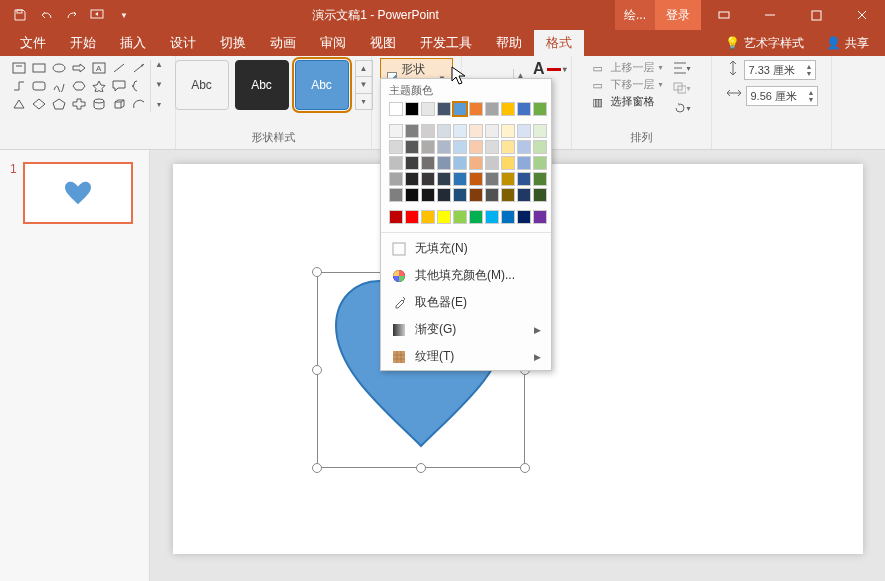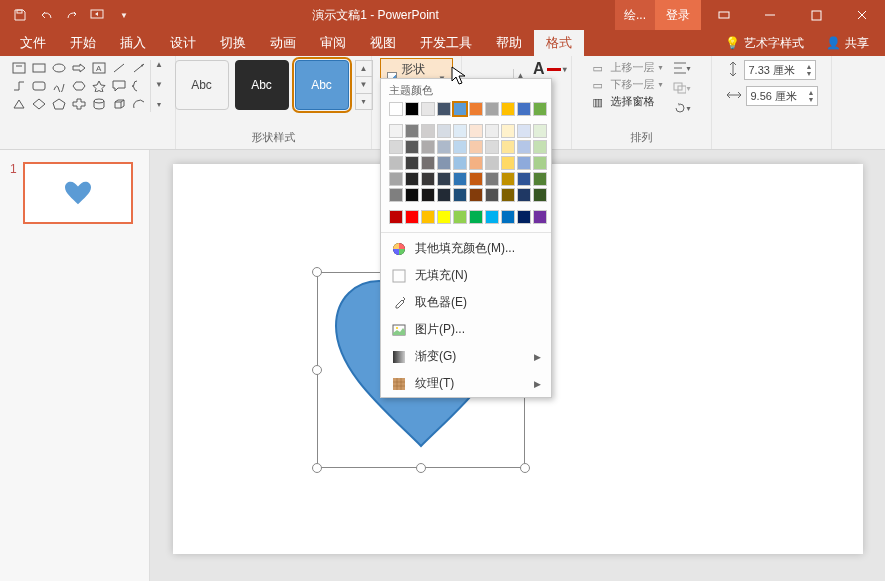--- a/index.html
+++ b/index.html
@@ -61,21 +61,21 @@
 .txtfill .r .bar { width:14px; height:3px; }
 
 .arrange-col { display:flex; flex-direction:column; gap:2px; font-size:11px; color:#888;}
 .arrange-col .r { display:flex; align-items:center; gap:4px; white-space:nowrap;}
 .arrange-icon { width:14px; height:12px; display:inline-block; }
 
 .align-col { display:flex; flex-direction:column; gap:4px; }
 .align-col .r { width:18px; height:16px; display:flex; align-items:center; justify-content:center; }
 
 .size-col { display:flex; flex-direction:column; gap:6px; }
-.size-col .r { display:flex; align-items:center; gap:4px; }
+.size-col .r { display:flex; gap:4px; }
 .size-col .spin { width:72px; height:20px; border:1px solid #bbb; background:#fff; display:flex; align-items:center; justify-content:space-between; padding:0 2px 0 4px; font-size:11px;}
 .size-col .spin .arrows { display:flex; flex-direction:column; line-height:7px; font-size:7px; color:#666;}
 
 
 .workspace { position:absolute; top:150px; left:150px; right:0; bottom:0; background:#e6e6e6; overflow:hidden; }
 .slide-panel { position:absolute; top:150px; left:0; width:150px; bottom:0; background:#f7f7f7; border-right:1px solid #ddd; padding:12px 10px;}
 .thumb-row { display:flex; gap:6px; }
 .thumb-num { font-size:12px; color:#c0504d; }
 .thumb { width:110px; height:62px; background:#fff; border:2px solid #e86f48; display:flex; align-items:center; justify-content:center;}
 .thumb svg { width:28px; height:26px; }
@@ -540,54 +540,44 @@
       <div class="sw" style="background: rgb(0, 176, 80);"></div>
       <div class="sw" style="background: rgb(0, 176, 240);"></div>
       <div class="sw" style="background: rgb(0, 112, 192);"></div>
       <div class="sw" style="background: rgb(0, 32, 96);"></div>
       <div class="sw" style="background: rgb(112, 48, 160);"></div>
     </div>
   <div class="divider"></div>
   <div class="menu-item">
       <span class="mi-icon">
         <svg width="14" height="14">
+          <rect x="1" y="1" width="12" height="12" fill="none" stroke="#aaa"></rect>
+        </svg>
+      </span>
+      <span>无填充(N)</span>
+    </div>
+  <div class="menu-item">
+      <span class="mi-icon">
+        <svg width="14" height="14">
           <circle cx="7" cy="7" r="6" fill="conic"></circle>
           <path d="M7 1A6 6 0 0 1 13 7L7 7z" fill="#f66"></path>
           <path d="M13 7A6 6 0 0 1 7 13L7 7z" fill="#6c6"></path>
           <path d="M7 13A6 6 0 0 1 1 7L7 7z" fill="#66f"></path>
           <path d="M1 7A6 6 0 0 1 7 1L7 7z" fill="#fc6"></path>
         </svg>
       </span>
       <span>其他填充颜色(M)...</span>
     </div>
   <div class="menu-item">
       <span class="mi-icon">
         <svg width="14" height="14">
-          <rect x="1" y="1" width="12" height="12" fill="none" stroke="#aaa"></rect>
-        </svg>
-      </span>
-      <span>无填充(N)</span>
-    </div>
-  <div class="menu-item">
-      <span class="mi-icon">
-        <svg width="14" height="14">
           <path d="M11 1l2 2-2 2-1-1-6 6v2h2l6-6-1-1 2-2z" fill="none" stroke="#666"></path>
         </svg>
       </span>
       <span>取色器(E)</span>
-    </div>
-  <div class="menu-item">
-      <span class="mi-icon">
-        <svg width="14" height="14">
-          <rect x="1" y="2" width="12" height="10" fill="none" stroke="#666"></rect>
-          <circle cx="5" cy="5" r="1" fill="#fc0"></circle>
-          <path d="M1 10l4-3 3 2 3-4 2 3v4H1z" fill="#8c8"></path>
-        </svg>
-      </span>
-      <span>图片(P)...</span>
     </div>
   <div class="menu-item">
       <span class="mi-icon">
         <svg width="14" height="14">
           <defs>
             <linearGradient id="g">
               <stop offset="0" stop-color="#333"></stop>
               <stop offset="1" stop-color="#ccc"></stop>
             </linearGradient>
           </defs>

